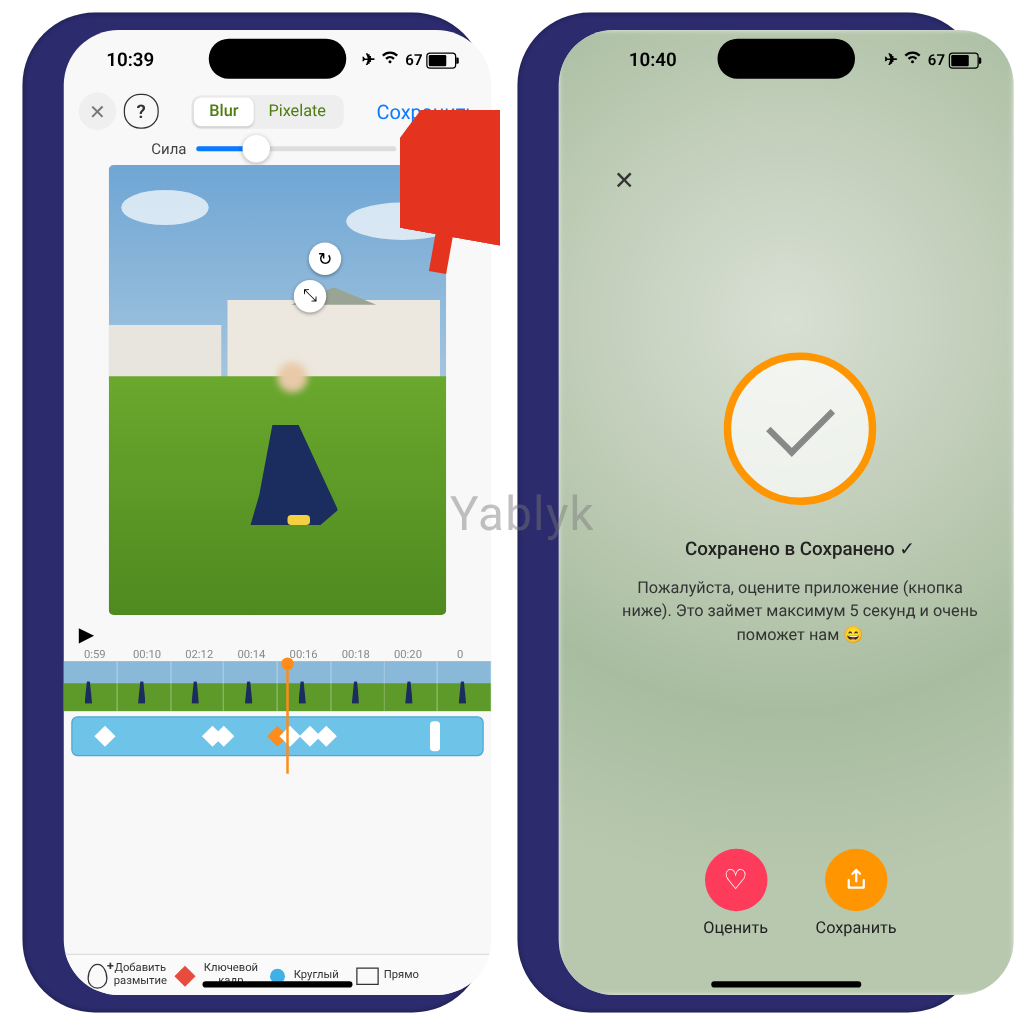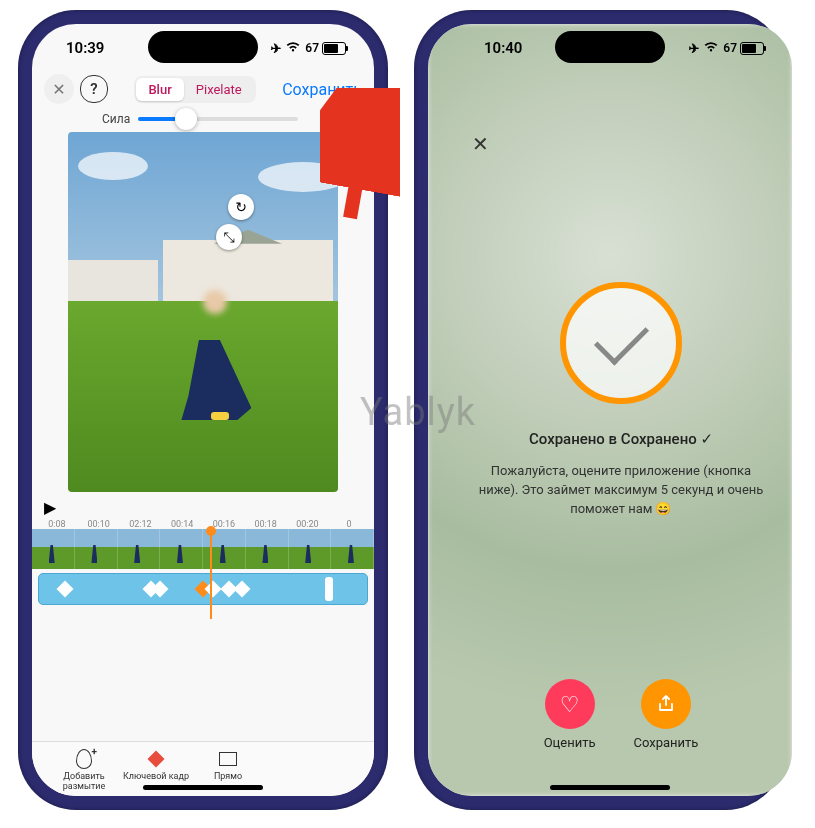--- a/index.html
+++ b/index.html
@@ -37,20 +37,21 @@
   }
   .screen {
     width: 100%;
     height: 100%;
     background: #f8f8f8;
     border-radius: 44px;
     overflow: hidden;
     position: relative;
     display:flex;
     flex-direction:column;
+    margin-left:19px;
   }
   .notch {
     width: 110px;
     height: 32px;
     background: #000;
     border-radius: 18px;
     position: absolute;
     top: 7px;
     left: 50%;
     transform: translateX(-50%);
@@ -95,21 +96,21 @@
   }
   .close-btn {
     width:30px;height:30px;border-radius:15px;background:#efefef;display:flex;align-items:center;justify-content:center;color:#777;font-size:16px;font-weight:300;
   }
   .help-btn {
     width:26px;height:26px;border-radius:13px;border:1.5px solid #333;display:flex;align-items:center;justify-content:center;font-size:15px;font-weight:600;color:#333;margin-left:6px;
   }
   .seg {
     display:flex;background:#eee;border-radius:8px;padding:2px;gap:0;
   }
-  .seg-item{padding:4px 12px;font-size:13px;border-radius:6px;color:#be185d;}
+  .seg-item{padding:4px 12px;font-size:13px;border-radius:6px;color:#4d7c0f;}
   .seg-item.sel{background:#fff;box-shadow:0 1px 2px rgba(0,0,0,.15);font-weight:500;}
   .save-btn{color:#0a7aff;font-size:16px;}
 
   .slider-row{display:flex;align-items:center;gap:8px;padding:2px 0 6px 70px;flex-shrink:0;font-size:12px;color:#444;}
   .slider{flex:0 0 160px;height:4px;background:#ddd;border-radius:2px;position:relative;}
   .slider-fill{position:absolute;left:0;top:0;bottom:0;width:30%;background:#0a7aff;border-radius:2px;}
   .slider-thumb{position:absolute;left:30%;top:50%;width:22px;height:22px;background:#fff;border-radius:50%;transform:translate(-50%,-50%);box-shadow:0 1px 4px rgba(0,0,0,.3);}
 
   .preview-area{
     margin:0 auto;
@@ -154,21 +155,21 @@
   .keyframe-track{height:30px;background:#6ec3e8;margin:4px 6px 0;border-radius:5px;position:relative;flex-shrink:0;border:1px solid #4aa8d2;}
   .kf{position:absolute;top:50%;width:12px;height:12px;background:#fff;transform:translate(-50%,-50%) rotate(45deg);}
   .kf.orange{background:#ff8c1a;}
   .kf-end{position:absolute;right:34px;top:3px;bottom:3px;width:8px;background:#fff;border-radius:3px;}
 
   .spacer{flex:1;}
 
   .toolbar{
     display:flex;border-top:1px solid #ddd;padding:6px 0 4px;overflow:hidden;flex-shrink:0;background:#fafafa;
   }
-  .tool{flex:0 0 72px;display:flex;flex-direction:column;align-items:center;gap:2px;font-size:9px;color:#333;text-align:center;line-height:1.1;}
+  .tool{flex:0 0 72px;display:flex;flex-direction:row;align-items:center;gap:2px;font-size:9px;color:#333;text-align:center;line-height:1.1;}
   .tool-icon{width:22px;height:22px;display:flex;align-items:center;justify-content:center;font-size:18px;}
   .tool.sel .tool-dot{width:12px;height:12px;background:#3db1e8;border-radius:50%;}
   .tool .diamond{width:12px;height:12px;background:#e74c3c;transform:rotate(45deg);}
   .tool .target{width:16px;height:16px;border:1.5px solid #333;border-radius:50%;position:relative;}
   .tool .target::before,.tool .target::after{content:"";position:absolute;background:#333;}
   .tool .target::before{left:50%;top:-4px;bottom:-4px;width:1px;transform:translateX(-50%);}
   .tool .target::after{top:50%;left:-4px;right:-4px;height:1px;transform:translateY(-50%);}
   .tool .drop{width:14px;height:18px;border:1.5px solid #333;border-radius:50% 50% 50% 50% / 60% 60% 40% 40%;position:relative;}
   .tool .drop::after{content:"+";position:absolute;right:-6px;top:-4px;font-size:10px;font-weight:700;}
   .tool .rect{width:16px;height:12px;border:1.5px solid #333;}
@@ -269,21 +270,21 @@
         </div>
         <div class="handle h1">↻</div>
         <div class="handle h2">⤡</div>
       </div>
 
       <div class="play-row">
         <span class="play-icon">▶</span>
       </div>
 
       <div class="timecodes">
-        <span>0:08</span>
+        <span>0:59</span>
         <span>00:10</span>
         <span>02:12</span>
         <span>00:14</span>
         <span>00:16</span>
         <span>00:18</span>
         <span>00:20</span>
         <span>0</span>
       </div>
 
       <div class="thumbs">
@@ -318,20 +319,26 @@
               <div class="drop"></div>
             </div>
           <span style="white-space:pre-line">Добавить
 размытие</span>
         </div>
         <div class="tool">
           <div class="tool-icon">
               <div class="diamond"></div>
             </div>
           <span>Ключевой кадр</span>
+        </div>
+        <div class="tool sel">
+          <div class="tool-icon">
+              <div class="tool-dot"></div>
+            </div>
+          <span>Круглый</span>
         </div>
         <div class="tool">
           <div class="tool-icon">
               <div class="rect"></div>
             </div>
           <span>Прямо</span>
         </div>
       </div>
 
       <div class="homebar"></div>

